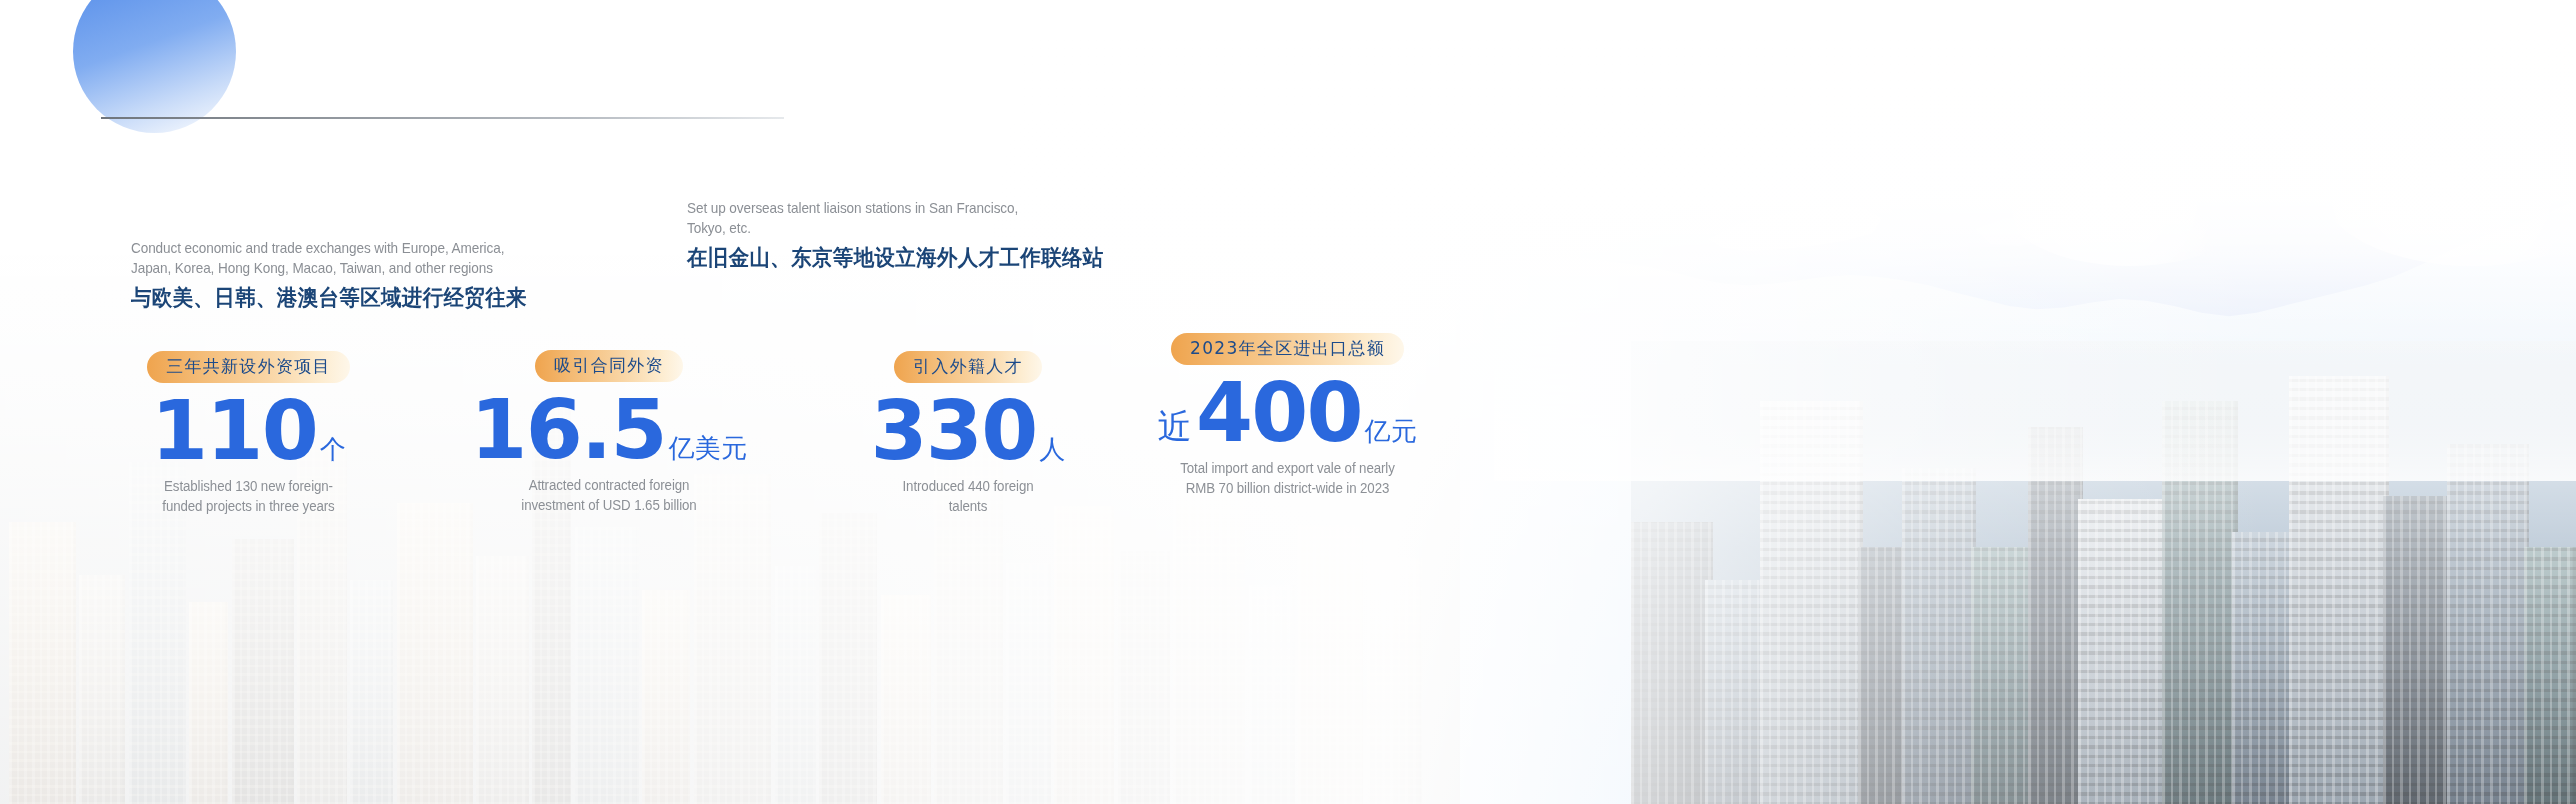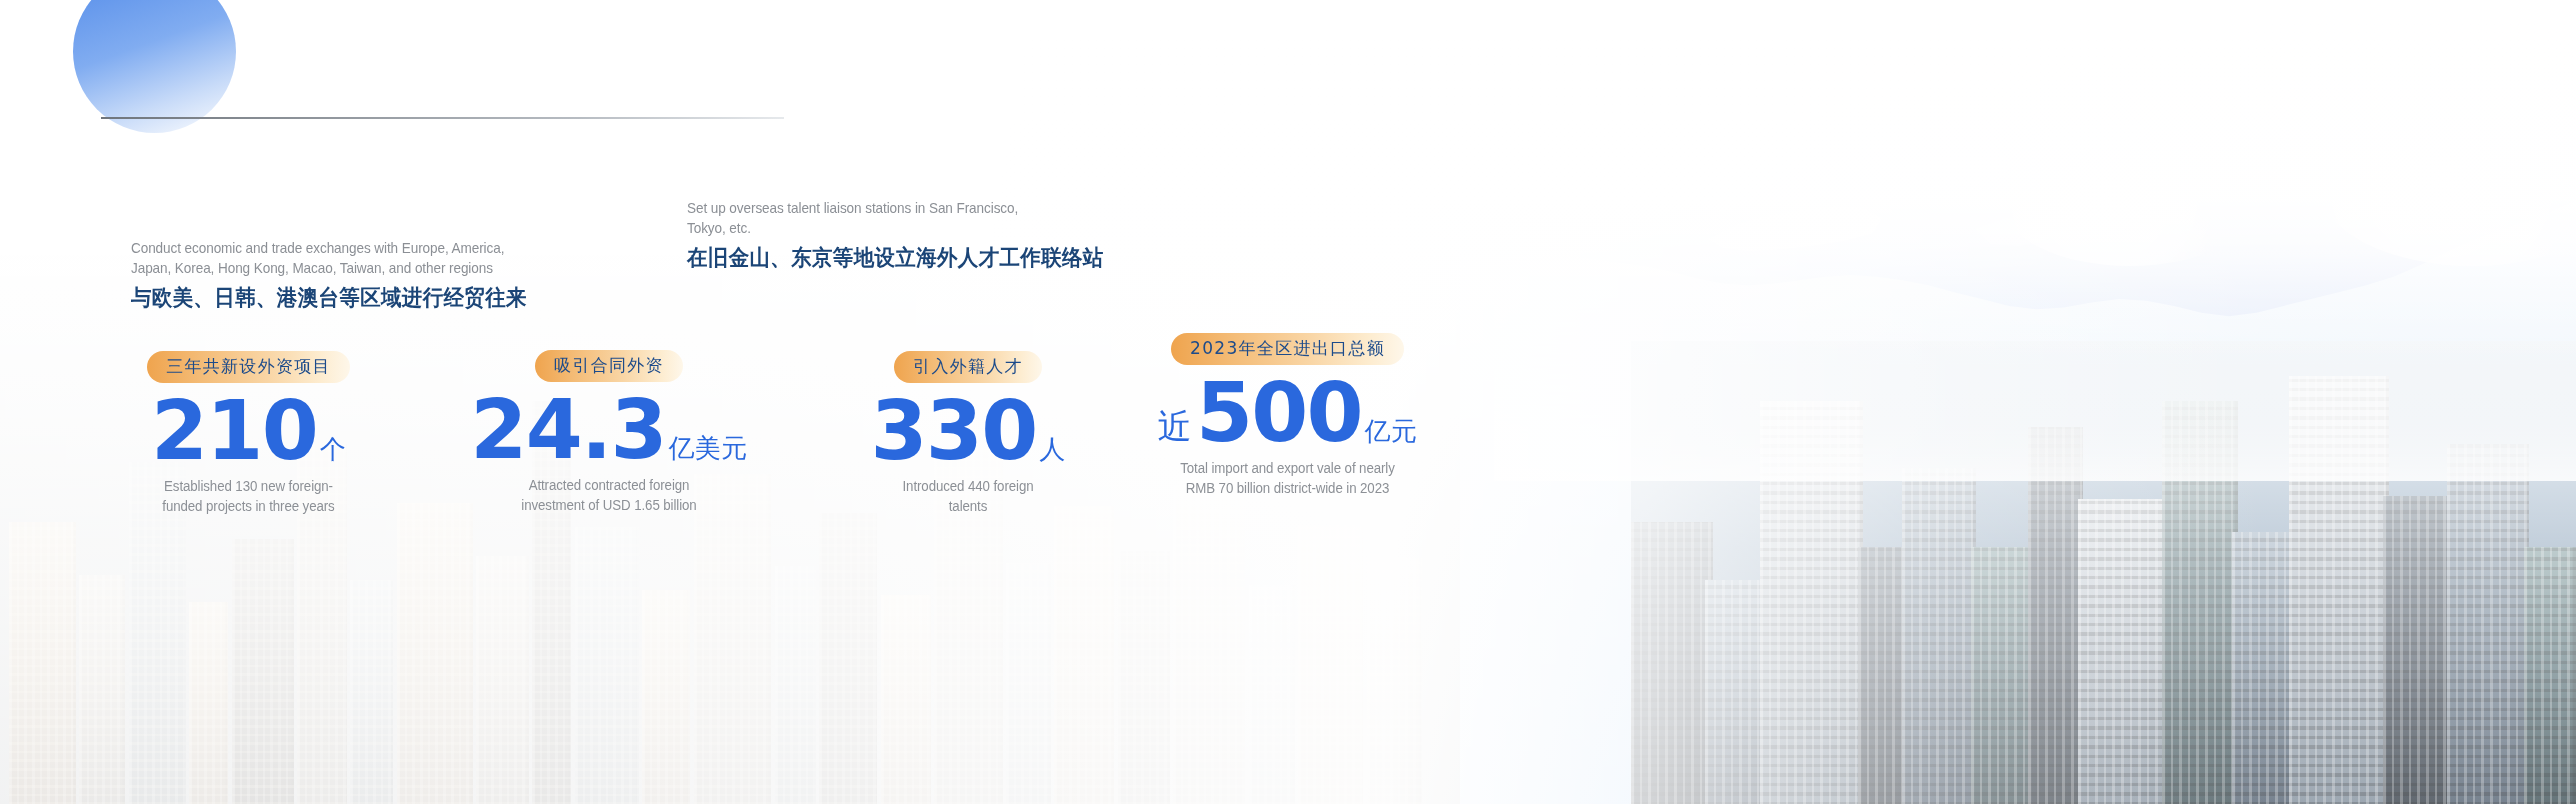--- a/index.html
+++ b/index.html
@@ -378,52 +378,52 @@
 
     <div class="sub-block" style="left:687px;top:198px;">
       <div class="sub-en">Set up overseas talent liaison stations in San Francisco,</div>
       <div class="sub-en">Tokyo, etc.</div>
       <div class="sub-cn">在旧金山、东京等地设立海外人才工作联络站</div>
     </div>
 
     <div class="stat" style="left:94px;top:345px;width:309px;">
       <div class="pill">三年共新设外资项目</div>
       <div class="num-row">
-        <span class="num-value">210</span>
+        <span class="num-value">110</span>
         <span class="num-unit">个</span>
       </div>
       <div class="caption">Established 130 new foreign-</div>
       <div class="caption">funded projects in three years</div>
     </div>
 
     <div class="stat" style="left:448px;top:344px;width:322px;">
       <div class="pill">吸引合同外资</div>
       <div class="num-row">
-        <span class="num-value">24.3</span>
+        <span class="num-value">16.5</span>
         <span class="num-unit">亿美元</span>
       </div>
       <div class="caption">Attracted contracted foreign</div>
       <div class="caption">investment of USD 1.65 billion</div>
     </div>
 
     <div class="stat" style="left:824px;top:345px;width:288px;">
       <div class="pill">引入外籍人才</div>
       <div class="num-row">
         <span class="num-value">330</span>
         <span class="num-unit">人</span>
       </div>
       <div class="caption">Introduced 440 foreign</div>
       <div class="caption">talents</div>
     </div>
 
     <div class="stat" style="left:1116px;top:327px;width:343px;">
       <div class="pill">2023年全区进出口总额</div>
       <div class="num-row">
         <span class="num-prefix">近</span>
-        <span class="num-value">500</span>
+        <span class="num-value">400</span>
         <span class="num-unit">亿元</span>
       </div>
       <div class="caption">Total import and export vale of nearly</div>
       <div class="caption">RMB 70 billion district-wide in 2023</div>
     </div>
 
   </div>
 </div>
 
 

